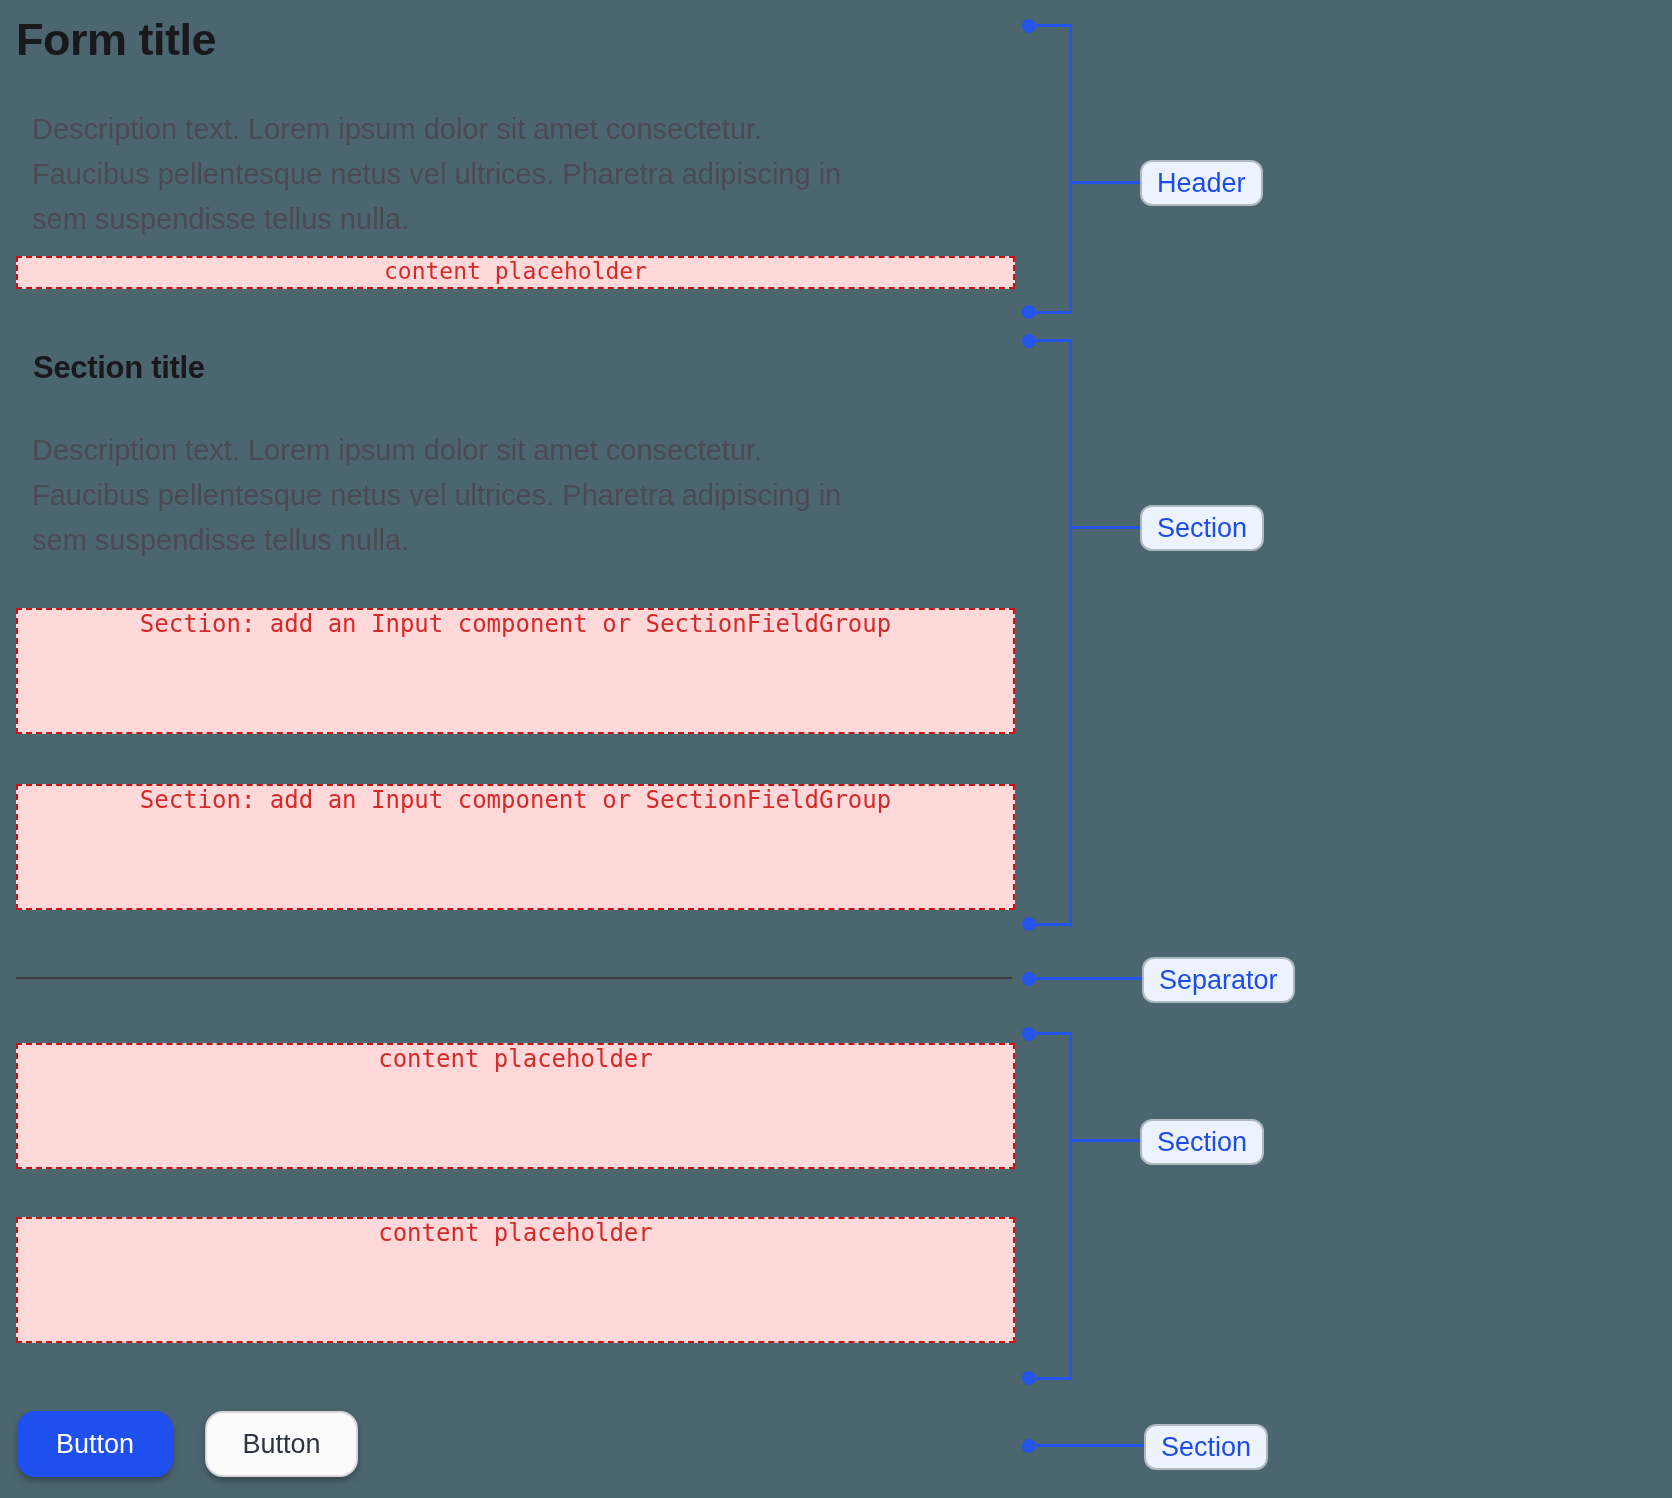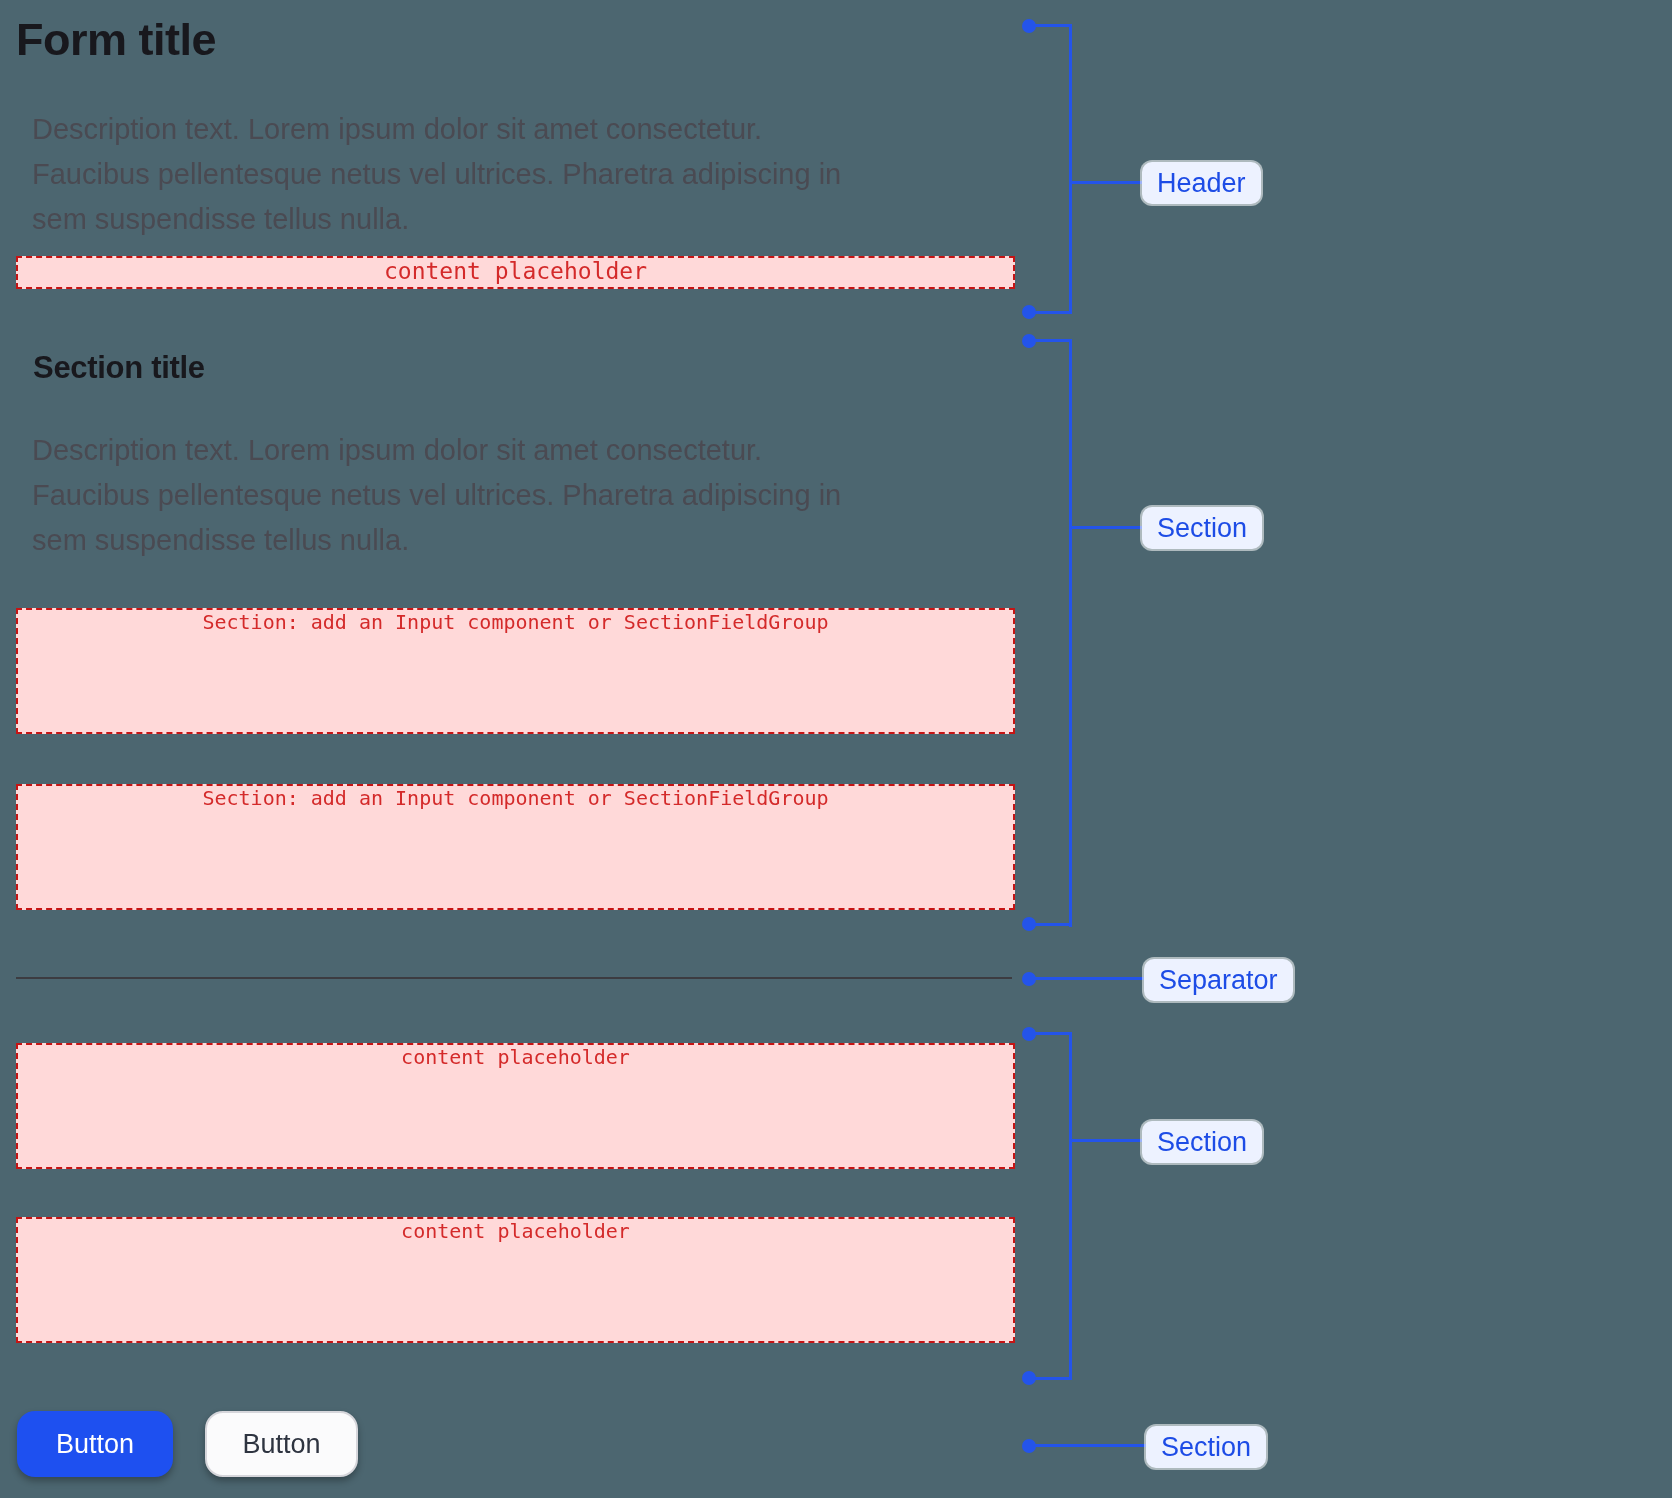--- a/index.html
+++ b/index.html
@@ -15,21 +15,21 @@
     color:var(--desc-color,#4a4a52);white-space:pre-line;margin:16px;}
   .desc-header{top:91px;}
   .desc-section{top:412px;}
 
   .ph-box{position:absolute;left:16px;width:999px;box-sizing:border-box;
     background:var(--placeholder-bg,#ffd9d9);
     border:2px dashed var(--placeholder-border,#c61414);
     display:flex;align-items:flex-start;justify-content:center;
     font-family:"DejaVu Sans Mono",monospace;color:var(--placeholder-text,#d42a2a);}
   .ph-small{top:256px;height:33px;font-size:23px;}
-  .ph-big{height:126px;font-size:20px;}
+  .ph-big{height:126px;font-size:24px;}
   .ph-s1a{top:608px;}
   .ph-s1b{top:784px;}
   .ph-s2a{top:1043px;}
   .ph-s2b{top:1217px;}
 
   .separator{position:absolute;left:16px;top:977px;width:996px;height:2px;
     background:var(--separator-color,#3c3c41);}
 
   .btn{position:absolute;top:1411px;height:66px;box-sizing:border-box;border:none;
     border-radius:18px;font-family:"Liberation Sans",sans-serif;font-size:27px;font-weight:500;

